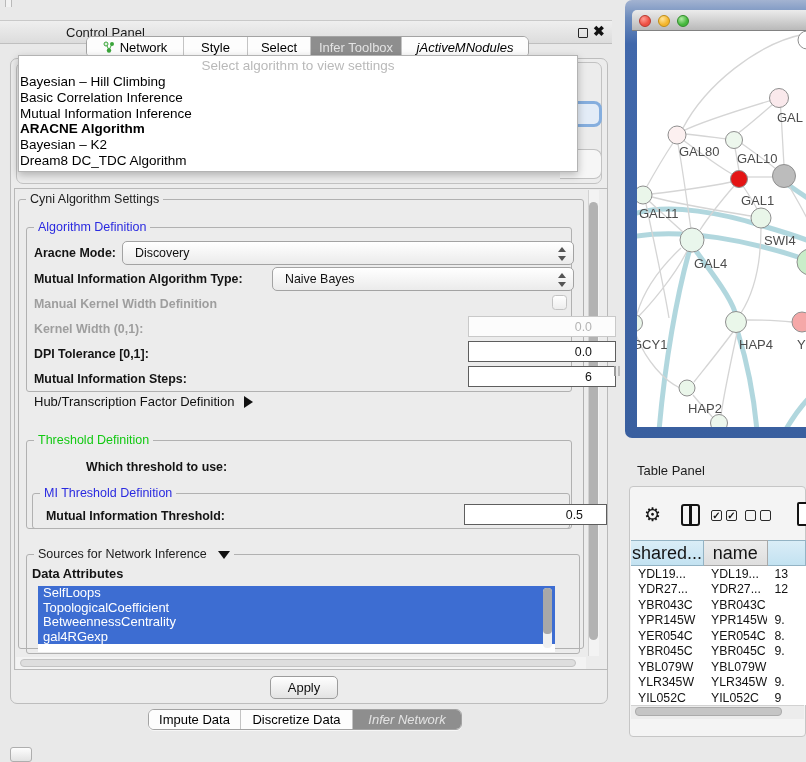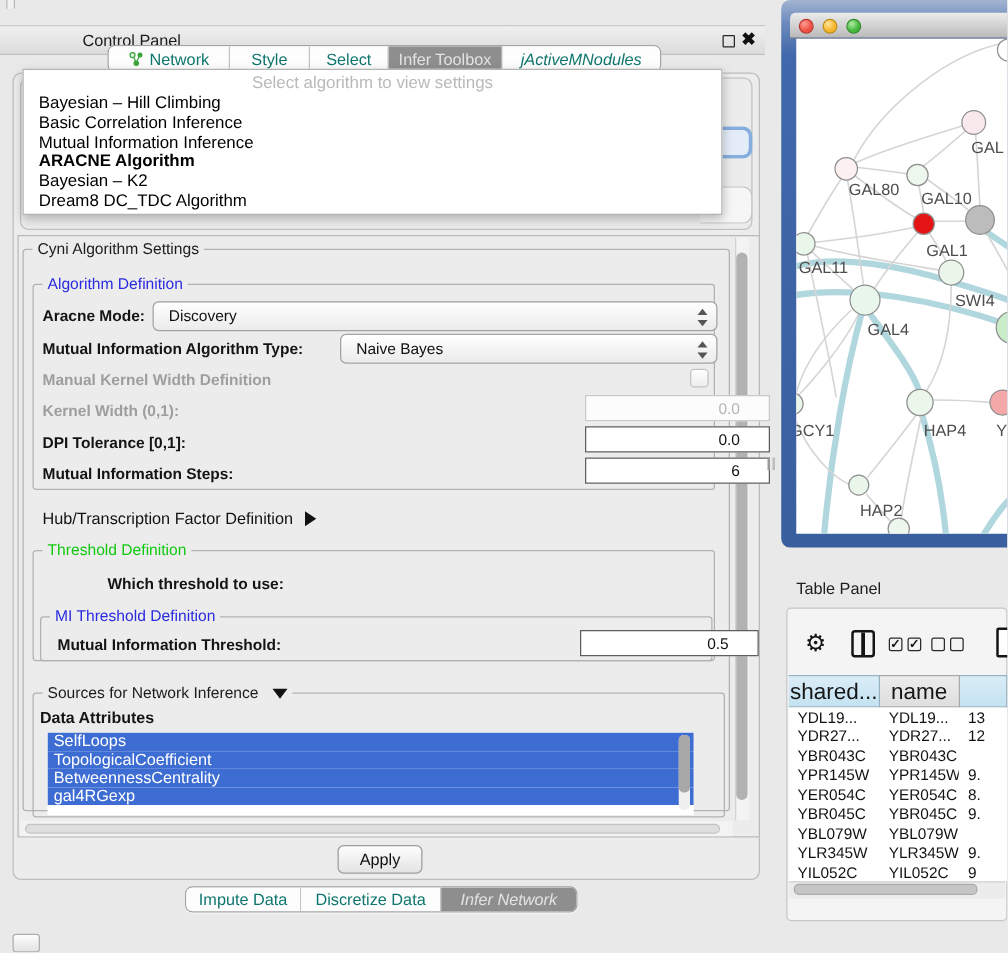--- a/index.html
+++ b/index.html
@@ -17,38 +17,38 @@
     border:1.6px solid #262626; border-radius:1px; background:transparent; }
   .close-btn { position:absolute; left:593px; top:2px; font-size:14px; font-weight:bold; color:#111; }
 
   .corner-notch { left:5px; top:0; width:7px; height:7px; background:#f2f2f2;
     border-left:1px solid #b9b9b9; border-right:1px solid #b9b9b9; }
 
   
   .segbar { display:flex; height:22px; border:1px solid #a3a3a3; border-radius:6px; overflow:hidden;
     background:#fff; box-shadow:0 1px 0 rgba(255,255,255,.6); }
   .seg { display:flex; align-items:center; justify-content:center; gap:5px;
-    font-size:13px; color:#0f766e; background:#fdfdfd; border-right:1px solid #c4c4c4; }
+    font-size:13px; color:#000000; background:#fdfdfd; border-right:1px solid #c4c4c4; }
   .seg:last-child { border-right:none;font-style:italic; }
   .seg.sel { background:#8e8e8e; color:#e3e3e3; }
 
   
   .content-panel { left:10px; top:58px; width:598px; height:646px;
     background:#ececec; border:1px solid #bdbdbd; border-radius:7px; }
   .frag-panel { left:16px; top:62px; width:586px; height:122px; border:1px solid #c2c2c2; border-radius:7px; }
   .frag-blue { left:576px; top:101px; width:26px; height:26px; background:#e3ecf7;
     border:3px solid #85aede; border-left:none; border-radius:0 8px 8px 0; }
   .frag-field { left:560px; top:149px; width:42px; height:30px; background:#f6f6f6;
     border:1px solid #c2c2c2; border-left:none; border-radius:0 8px 8px 0; }
 
   
   .popup { left:18px; top:55px; width:560px; height:117px; background:#fff;
     border:1px solid #b3b3b3; box-shadow:0 3px 8px rgba(0,0,0,.25); z-index:10; padding-top:2px; }
   .dd-head { height:16px; text-align:center; font-size:13.5px; color:#b9b9b9; line-height:16px; }
-  .dd-item { height:15.8px; line-height:15.8px; font-size:13.5px; color:#000; padding-left:12px; white-space:nowrap; }
+  .dd-item { height:15.8px; line-height:15.8px; font-size:13.5px; color:#000; padding-left:1px; white-space:nowrap; }
   .dd-item.bold { font-weight:bold; }
 
   
   .settings { left:14px; top:188px; width:594px; height:482px; background:#ececec; border:1px solid #b9b9b9; }
   .vscroll { left:588px; top:190px; width:11px; height:466px; background:#f3f3f3; border-left:1px solid #d2d2d2; }
   .vthumb { left:589px; top:202px; width:9px; height:438px; background:#b2b2b2; border-radius:5px; }
   .hscroll { left:16px; top:657px; width:570px; height:12px; background:#f3f3f3; }
   .hthumb { left:20px; top:659px; width:556px; height:8px; background:#dedede; border:1px solid #c3c3c3; border-radius:4px; }
 
   .group { position:absolute; border:1px solid #b1b1b1; border-radius:3px; }
@@ -218,21 +218,21 @@
 
   <div class="lbl dis" style="left:34px; top:322px;">Kernel Width (0,1):</div>
   <input class="field dis" style="left: 424px; top: 316px; width: 148px;" value="0.0">
 
   <div class="lbl" style="left:34px; top:347px;">DPI Tolerance [0,1]:</div>
   <input class="field" style="left: 424px; top: 341px; width: 148px;" value="0.0">
 
   <div class="lbl" style="left:34px; top:372px;">Mutual Information Steps:</div>
   <input class="field" style="left: 424px; top: 366px; width: 148px;" value="6">
 
-  <div class="hub-row" style="left:34px; top:407px;">
+  <div class="hub-row" style="left:34px; top:394px;">
     <span>Hub/Transcription Factor Definition</span>
     <span class="tri-right"></span>
   </div>
 
   <div class="group" style="left:26px; top:440px; width:546px; height:89px;"></div>
   <div class="group-label green" style="left:34px; top:433px;">Threshold Definition</div>
 
   <div class="lbl" style="left:86px; top:460px;">Which threshold to use:</div>
 
   <div class="group" style="left:32px; top:493px; width:538px; height:36px;"></div>

